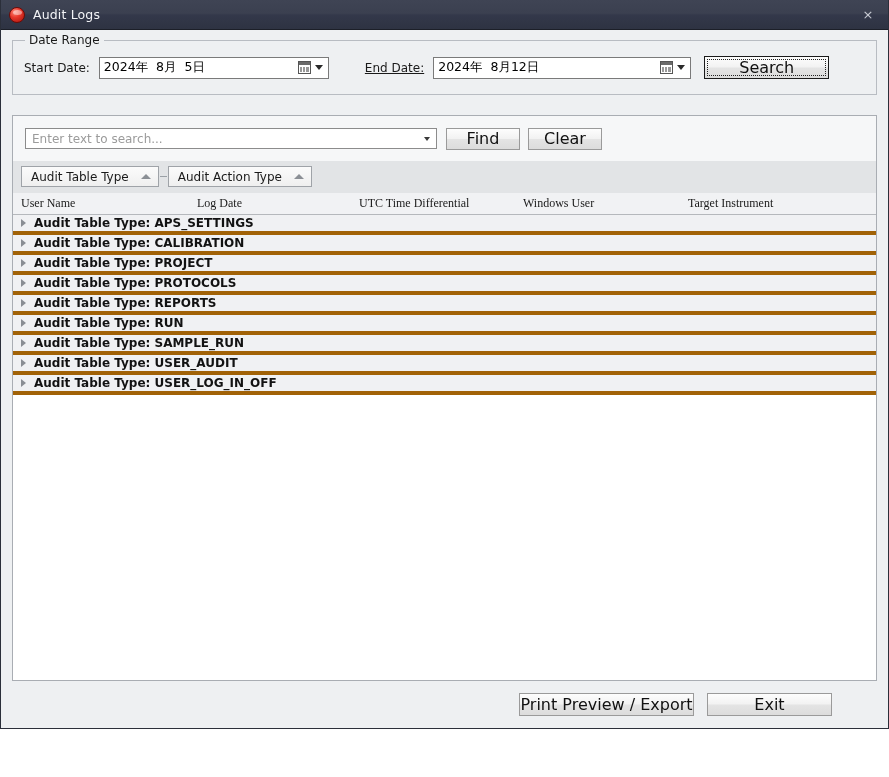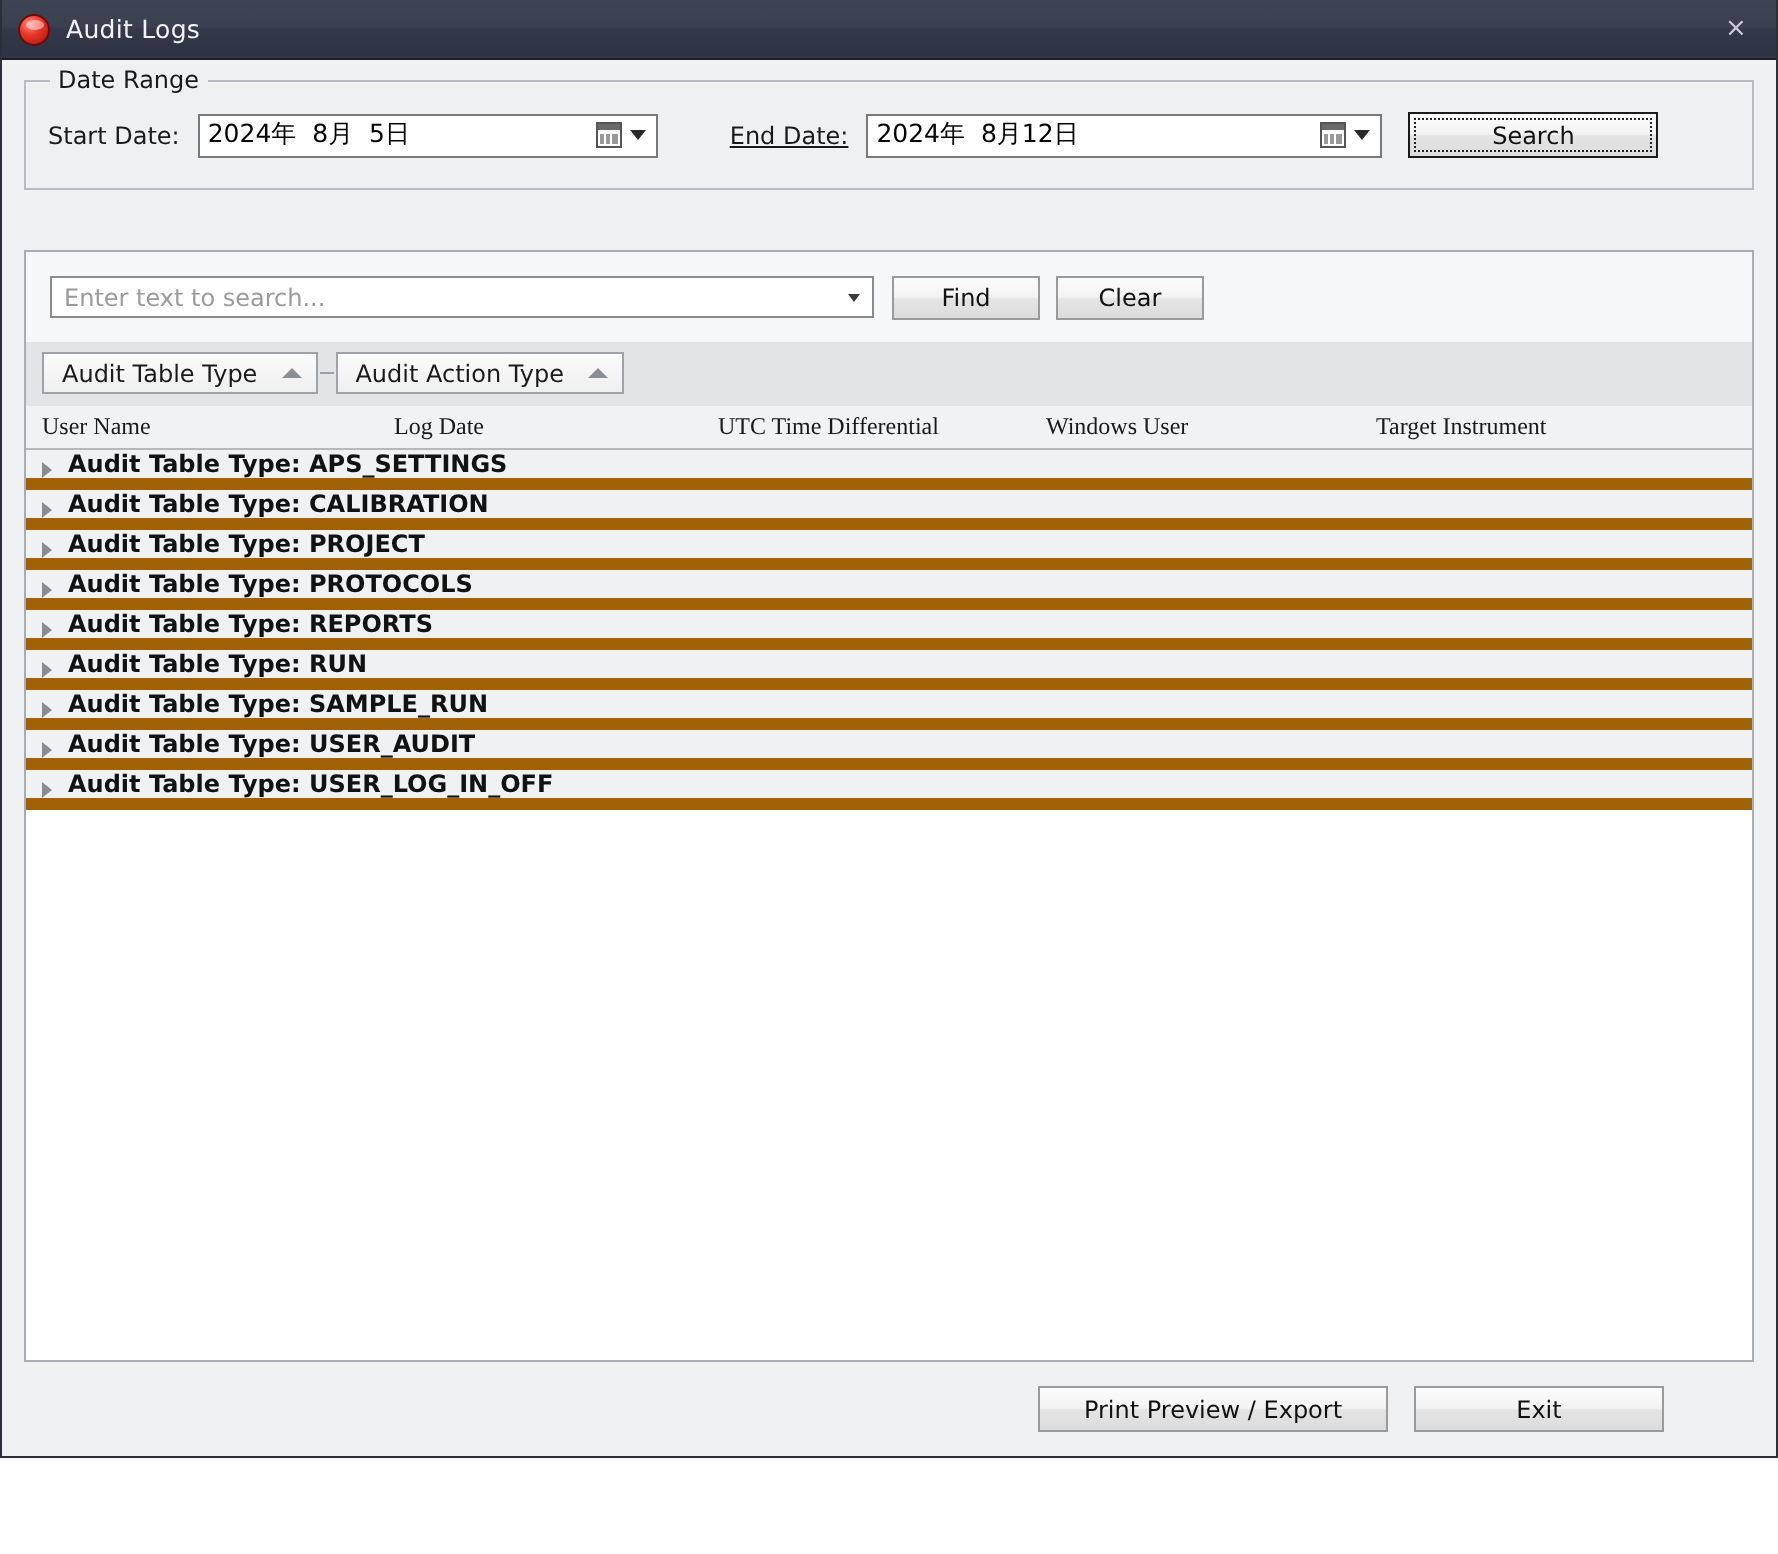--- a/index.html
+++ b/index.html
@@ -73,21 +73,21 @@
     flex-direction: column;
     background: #eef0f2;
   }
 
   
   #daterange-box {
     position: relative;
     border: 1px solid #b8bcc2;
     height: 55px;
     flex: 0 0 55px;
-    margin-bottom: 30px;
+    margin-bottom: 20px;
   }
   #daterange-legend {
     position: absolute;
     top: -8px; left: 12px;
     background: #eef0f2;
     padding: 0 4px;
     font-size: 12px;
     color: #1a1a1a;
   }
   #daterange-inner {
@@ -144,21 +144,21 @@
     border-right: 4px solid transparent;
     border-top: 5px solid #2a2a2a;
     margin: 0 3px 0 3px;
     flex: 0 0 8px;
   }
 
   
   .btn {
     background: linear-gradient(to bottom, #fdfdfd 0%, #f2f2f2 48%, #e4e4e4 52%, #dcdcdc 100%);
     border: 1px solid #9a9a9a;
-    font-size: 12px;
+    font-size: 16px;
     color: #111;
     display: flex;
     align-items: center;
     justify-content: center;
     white-space: nowrap;
     font-family: "DejaVu Sans", "Liberation Sans", sans-serif;
   }
   #search-btn {
     width: 125px; height: 23px;
     border: 1px solid #1a1a1a;
@@ -265,23 +265,23 @@
     font-family: Liberation Serif, serif;
   }
   #grid-rows {
     flex: 1 1 auto;
     background: #ffffff;
     overflow: hidden;
   }
   .group-row {
     height: 20px;
     background: #f0f1f3;
-    border-bottom: 6px solid #a16207;
-    display: flex;
-    align-items: flex-end;
+    border-bottom: 4px solid #a16207;
+    display: flex;
+    align-items: center;
     padding-left: 8px;
   }
   .expander {
     width: 0; height: 0;
     border-top: 4px solid transparent;
     border-bottom: 4px solid transparent;
     border-left: 5px solid #8a8e94;
     margin-right: 8px;
     flex: 0 0 5px;
   }

